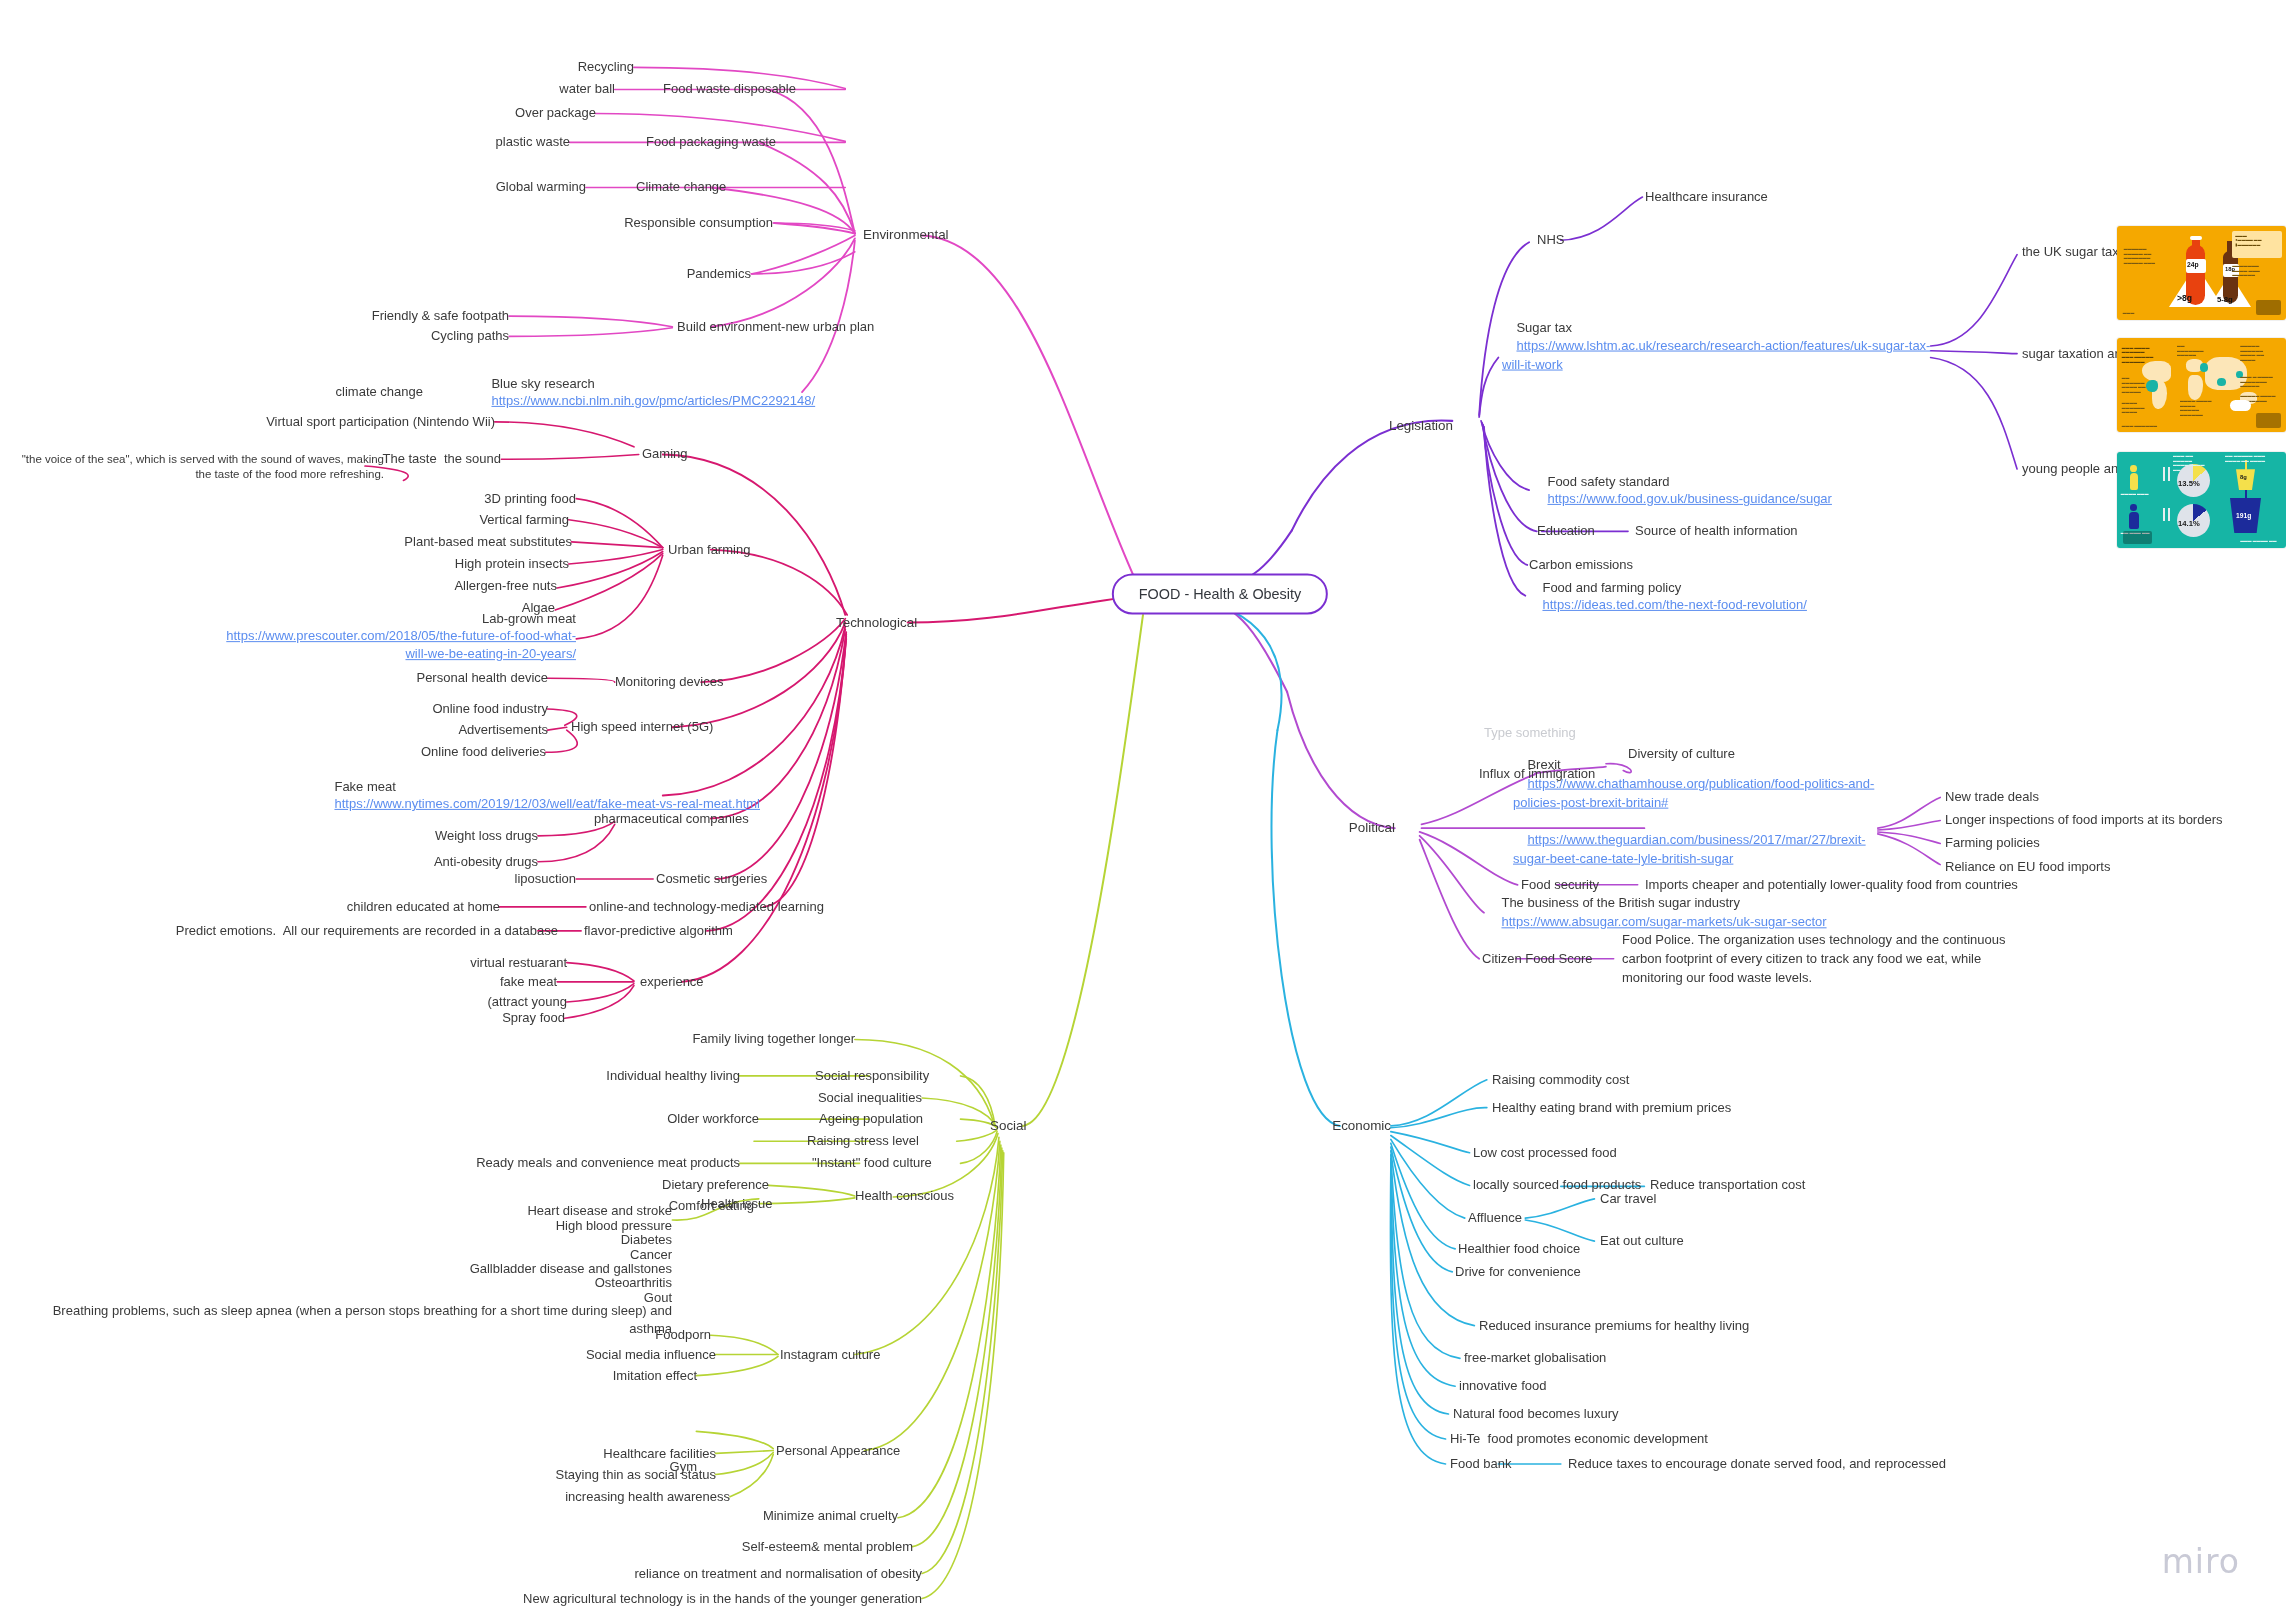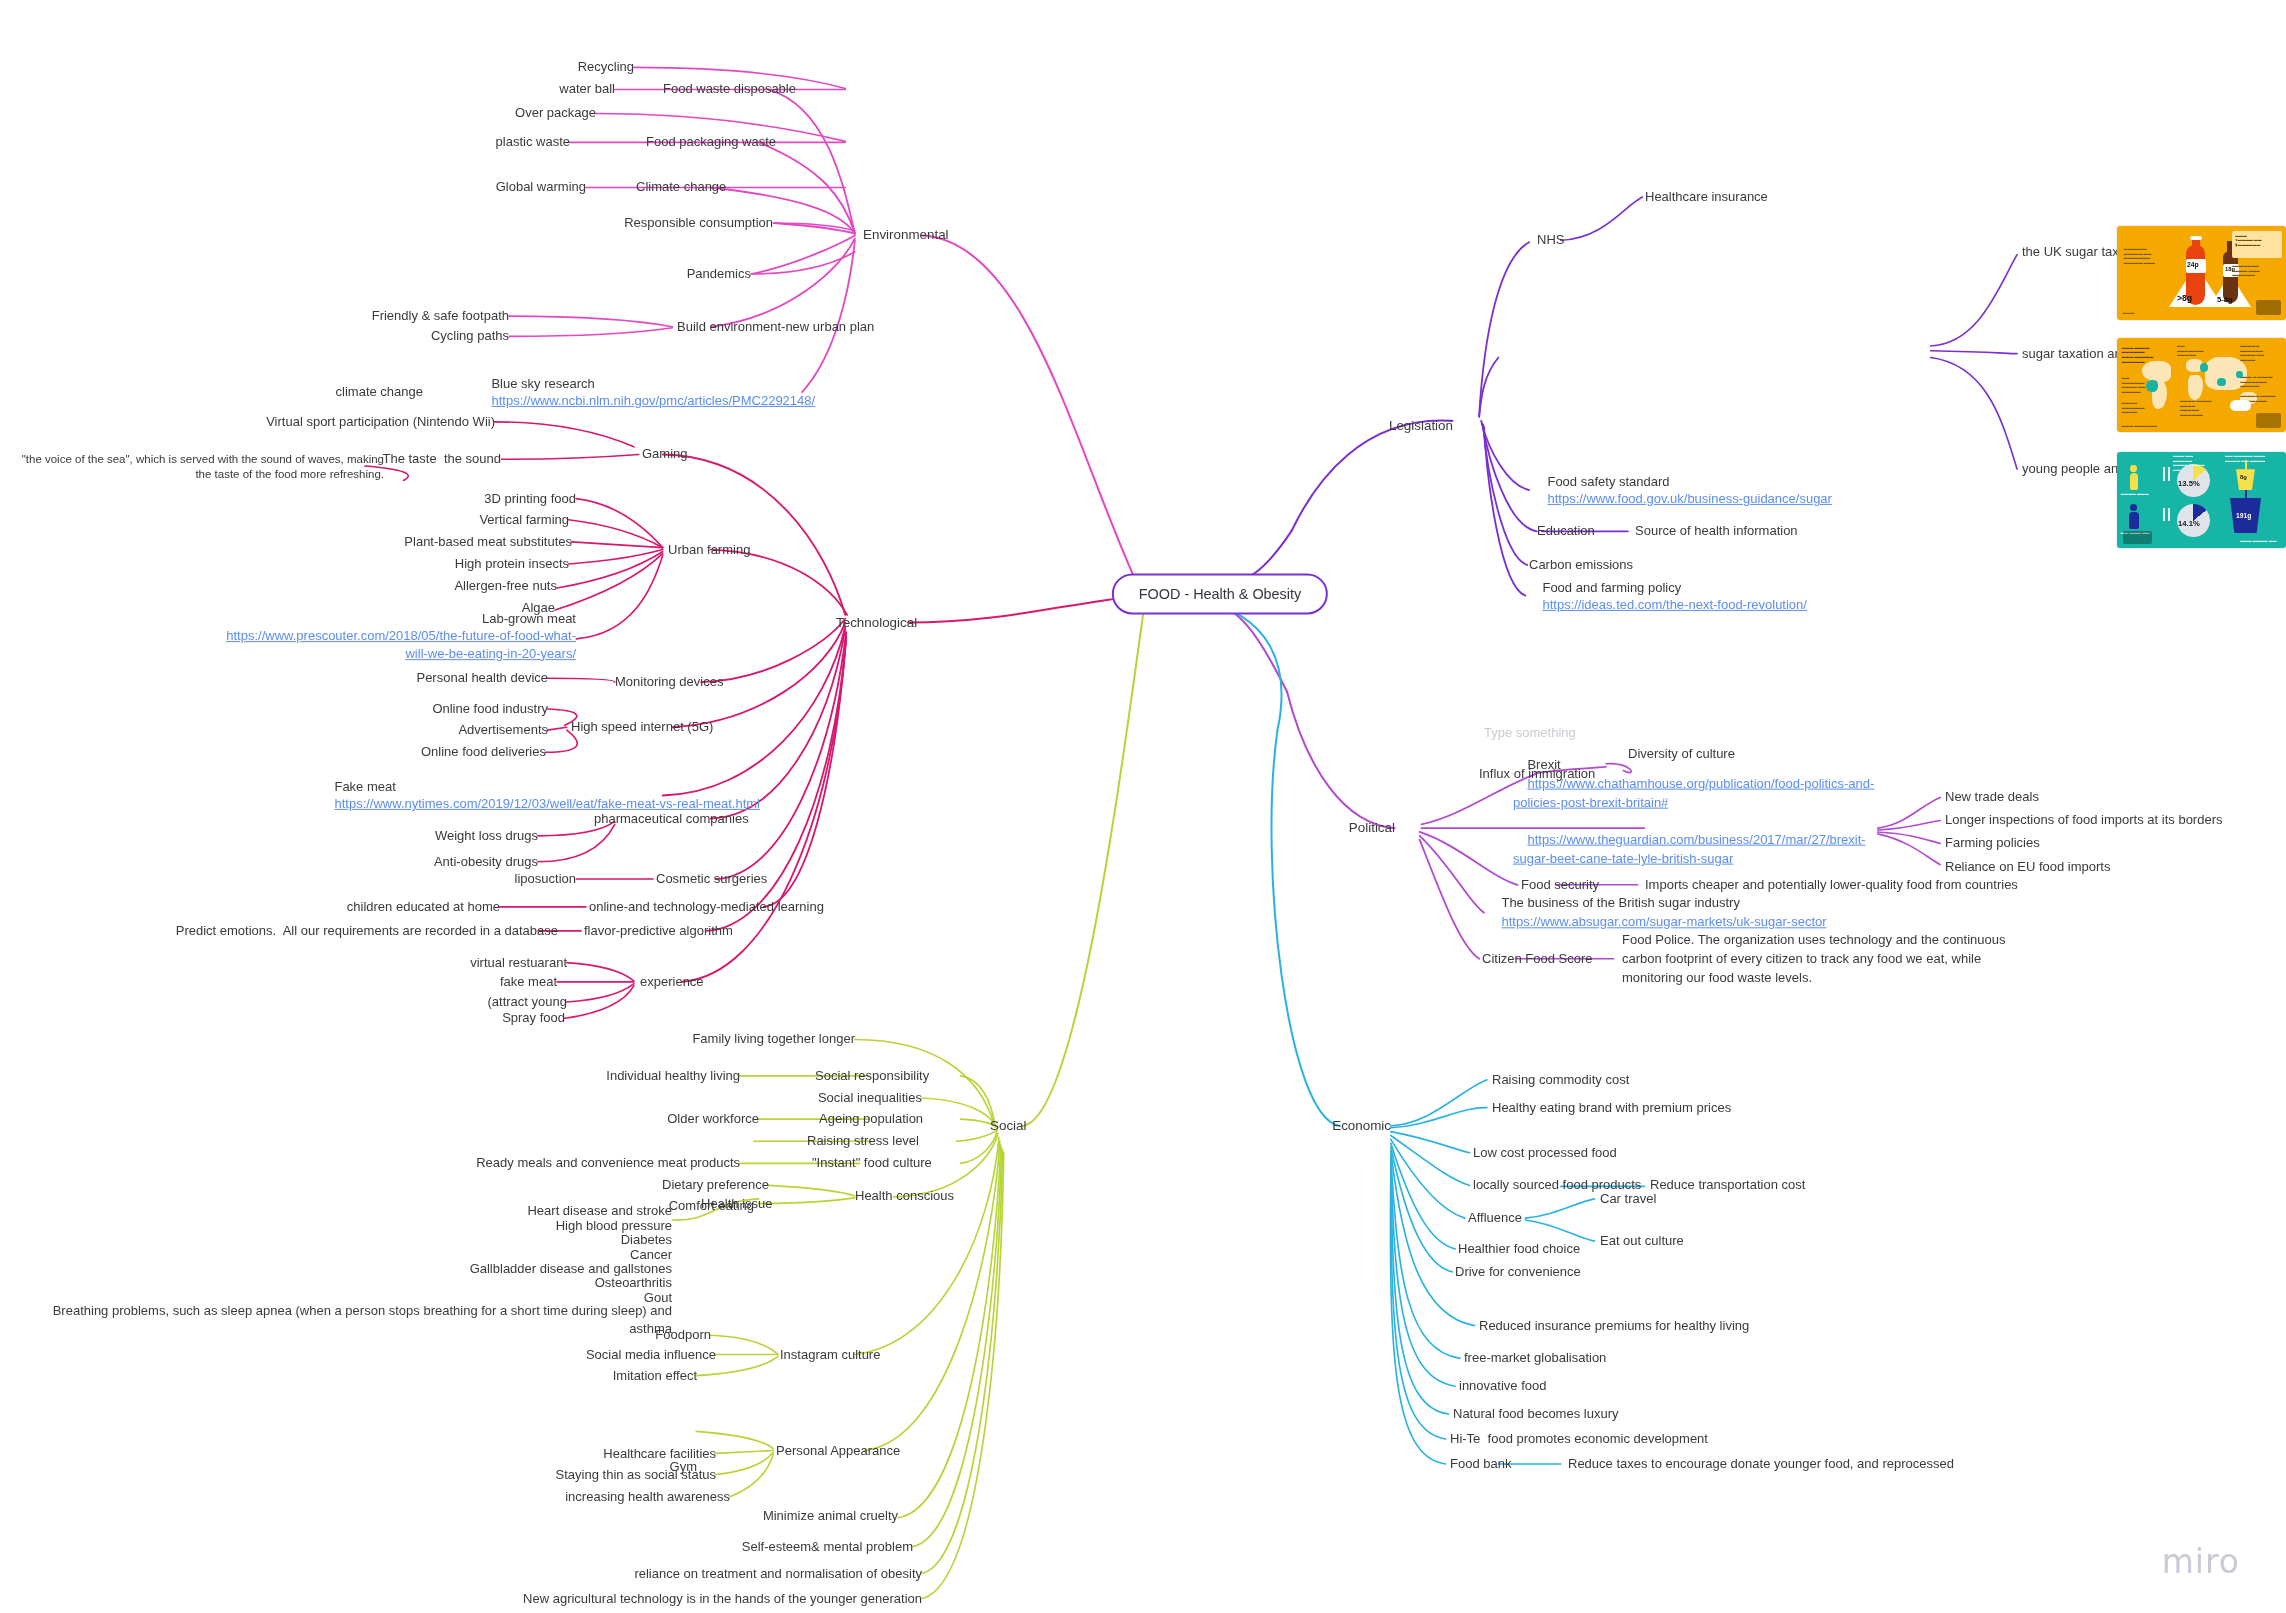--- a/index.html
+++ b/index.html
@@ -313,20 +313,24 @@
   <div class="node l" style="left:898px;top:1516px;">Minimize animal cruelty</div>
   <div class="node l" style="left:913px;top:1547px;">Self-esteem&amp; mental problem</div>
   <div class="node l" style="left:922px;top:1574px;">reliance on treatment and normalisation of obesity</div>
   <div class="node l" style="left:922px;top:1599px;">New agricultural technology is in the hands of the younger generation</div>
 
   <div class="node r" style="left:990px;top:1126px;font-size:13.4px;">Social</div>
 
   <div class="node r" style="left:1645px;top:197px;">Healthcare insurance</div>
   <div class="node r" style="left:1537px;top:240px;">NHS</div>
 
+  <div class="node r" style="left:1502px;top:346px;width:432px;line-height:1.4;">
+    <span>Sugar tax</span>
+    <span class="lnk">https://www.lshtm.ac.uk/research/research-action/features/uk-sugar-tax-will-it-work</span>
+  </div>
   <div class="node r" style="left:2022px;top:252px;">the UK sugar tax</div>
   <div class="node r" style="left:2022px;top:354px;">sugar taxation around the world</div>
   <div class="node r" style="left:2022px;top:469px;">young people and sugar</div>
 
   <div class="node r" style="left:1533px;top:490px;">
     <span>Food safety standard</span>
     <span class="lnk">https://www.food.gov.uk/business-guidance/sugar</span>
   </div>
 
   <div class="node r" style="left:1537px;top:531px;">Education</div>
@@ -377,21 +381,21 @@
   <div class="node r" style="left:1600px;top:1199px;">Car travel</div>
   <div class="node r" style="left:1600px;top:1241px;">Eat out culture</div>
   <div class="node r" style="left:1458px;top:1249px;">Healthier food choice</div>
   <div class="node r" style="left:1455px;top:1272px;">Drive for convenience</div>
   <div class="node r" style="left:1479px;top:1326px;">Reduced insurance premiums for healthy living</div>
   <div class="node r" style="left:1464px;top:1358px;">free-market globalisation</div>
   <div class="node r" style="left:1459px;top:1386px;">innovative food</div>
   <div class="node r" style="left:1453px;top:1414px;">Natural food becomes luxury</div>
   <div class="node r" style="left:1450px;top:1439px;">Hi-Te  food promotes economic development</div>
   <div class="node r" style="left:1450px;top:1464px;">Food bank</div>
-  <div class="node r" style="left:1568px;top:1464px;">Reduce taxes to encourage donate younger food, and reprocessed</div>
+  <div class="node r" style="left:1568px;top:1464px;">Reduce taxes to encourage donate served food, and reprocessed</div>
 
   <div class="node l" style="left:1391px;top:1126px;font-size:13.4px;">Economic</div>
 
   <div class="img-card" style="left:2117px;top:226px;width:169px;height:94px;">
     <div class="ig" style="background:#f5a800;">
       <div class="ig-txt" style="left:6.7px;top:21px;width:46px;">
         ▬▬▬▬▬▬<br>▬▬▬▬▬ ▬▬<br>▬▬▬▬▬▬▬<br>▬▬▬▬▬ ▬▬▬
       </div>
 
       <div style="position:absolute;left:52px;bottom:13.4px;width:0;height:0;border-left:27px solid transparent;border-right:27px solid transparent;border-bottom:42px solid #fff;"></div>

